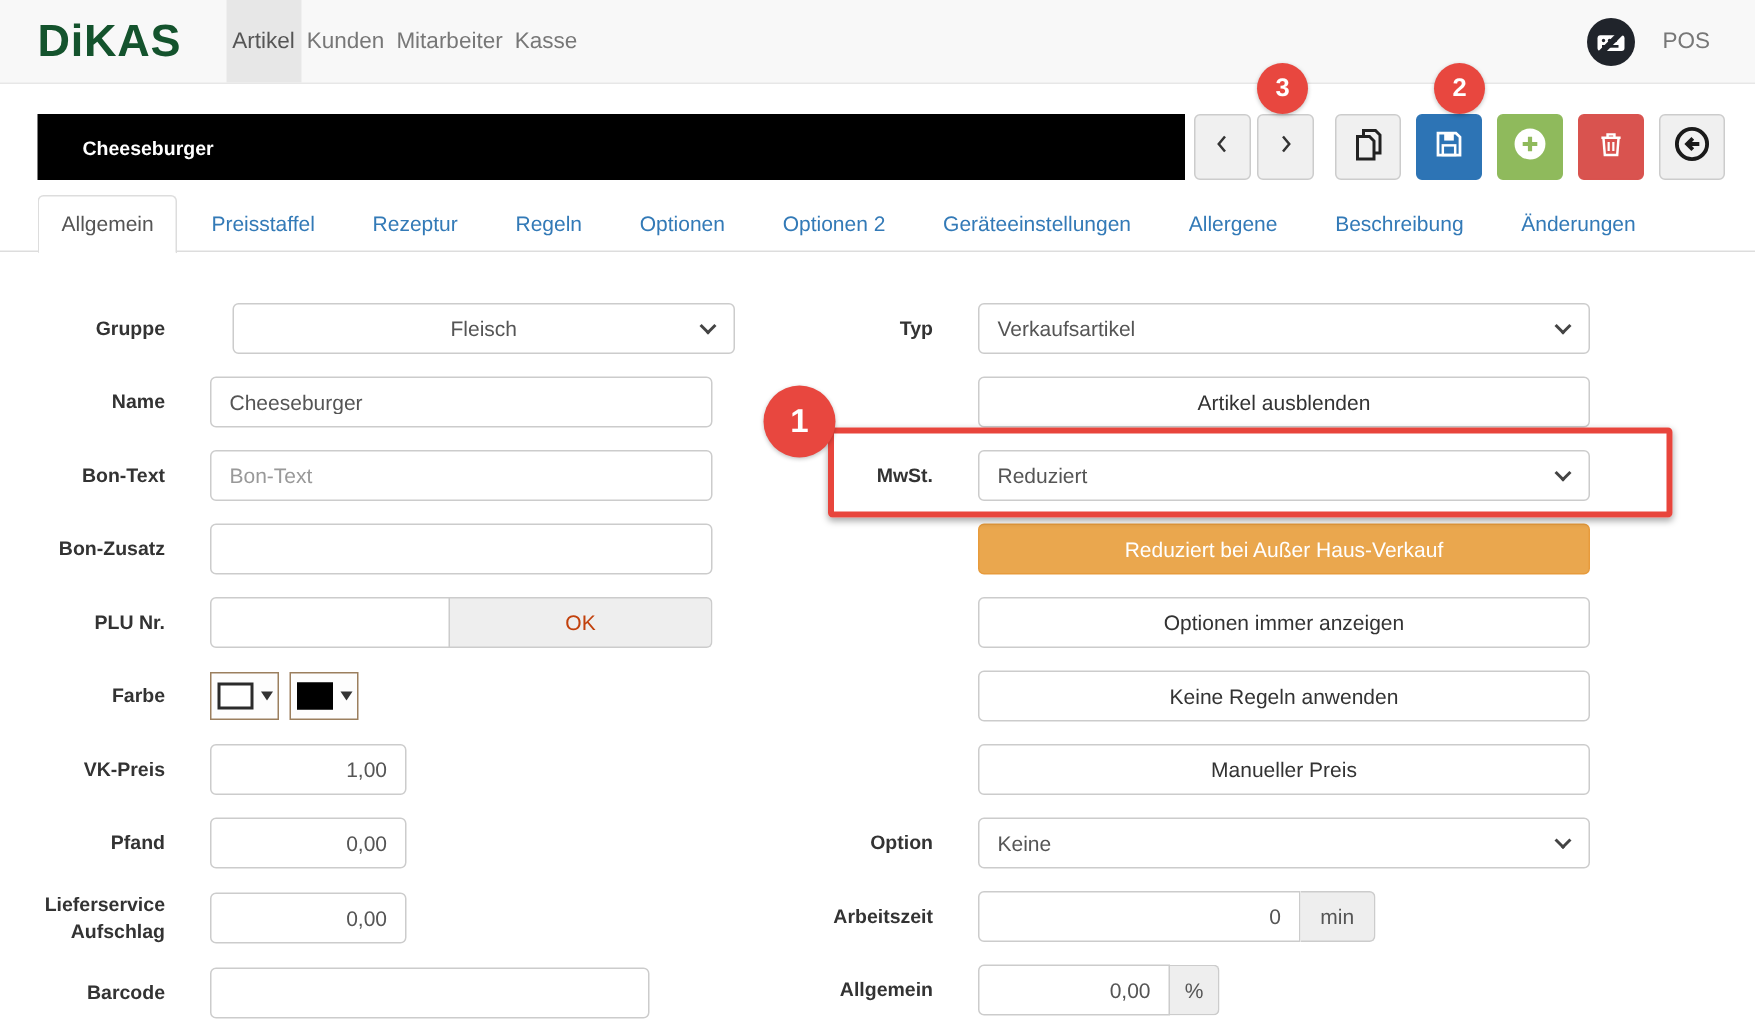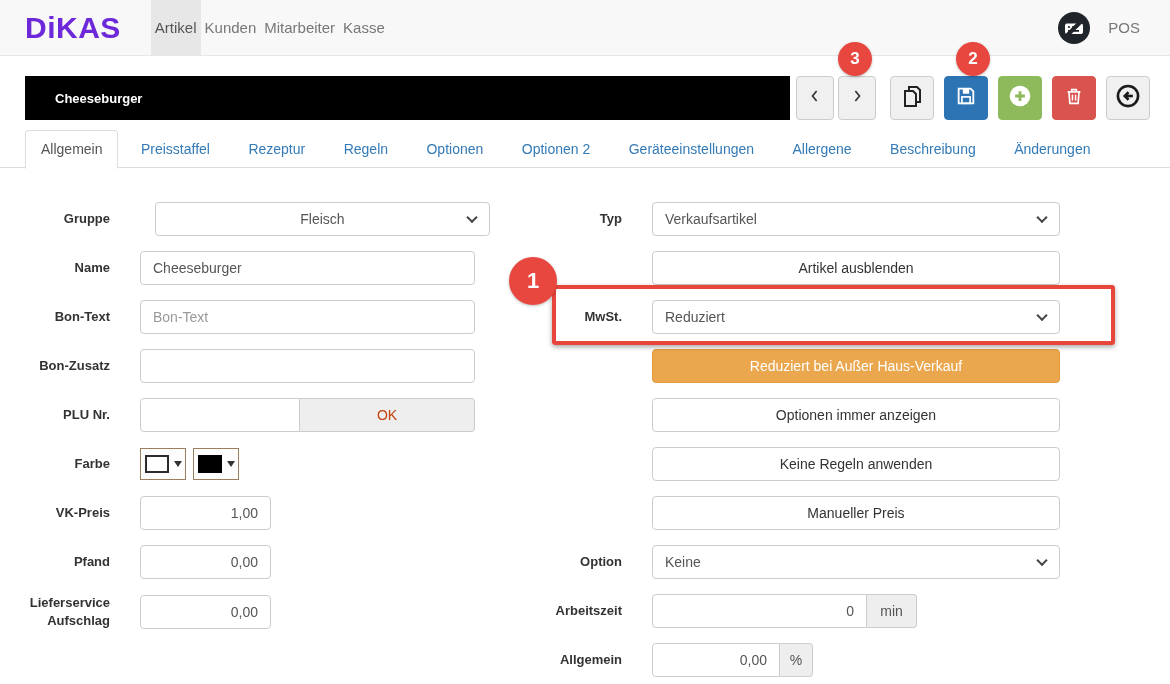--- a/index.html
+++ b/index.html
@@ -4,21 +4,21 @@
 <style>
   * { margin:0; padding:0; box-sizing:border-box; }
   html,body { width:1170px; height:684px; }
   body {
     position:relative; overflow:hidden; background:#fff;
     font-family:"Liberation Sans", sans-serif; color:#333;
   }
 
   
   .navbar { height:56px; background:#f8f8f8; border-bottom:1px solid #e7e7e7; display:flex; align-items:stretch; }
-  .logo { display:flex; align-items:center; padding:0 30px 0 25px; font-size:30px; font-weight:800; color:#6d28d9; letter-spacing:.5px; cursor:pointer; }
+  .logo { display:flex; align-items:center; padding:0 30px 0 25px; font-size:30px; font-weight:800; color:#14532d; letter-spacing:.5px; cursor:pointer; }
   .nav-item { display:flex; align-items:center; padding:0 4px; font-size:15px; color:#777; cursor:pointer; }
   .nav-item.active { background:#e7e7e7; color:#555; }
   .nav-right { margin-left:auto; display:flex; align-items:center; gap:16px; padding-right:30px; }
   .pos-label { color:#777; font-size:15px; }
   .pos-icon { display:flex; cursor:pointer; }
 
   
   .header-row { position:absolute; left:25px; top:76px; width:1125px; height:44px; display:flex; }
   .title-bar { flex:1; background:#000; color:#fff; display:flex; align-items:center; padding-left:30px; font-size:13px; font-weight:bold; margin-right:6px; }
   .hbtn { width:44px; height:44px; border:1px solid #ccc; border-radius:4px; background:#f0f0f0; display:flex; align-items:center; justify-content:center; cursor:pointer; flex:none; }
@@ -232,20 +232,24 @@
       <input class="inputc tr w131" value="1,00" style="">
     </div>
     <div class="frow">
       <div class="flabel">Pfand</div>
       <input class="inputc tr w131" value="0,00" style="">
     </div>
     <div class="frow">
       <div class="flabel">Lieferservice Aufschlag</div>
       <input class="inputc tr w131" value="0,00" style="">
     </div>
+    <div class="frow">
+      <div class="flabel">Barcode</div>
+      <input class="inputc w293" value="" style="">
+    </div>
   </div>
 
   <div class="col-right">
     <div class="frow">
       <div class="flabel">Typ</div>
       <div class="selectc w408">
         <span>Verkaufsartikel</span>
         <span class="chev"></span>
       </div>
     </div>

